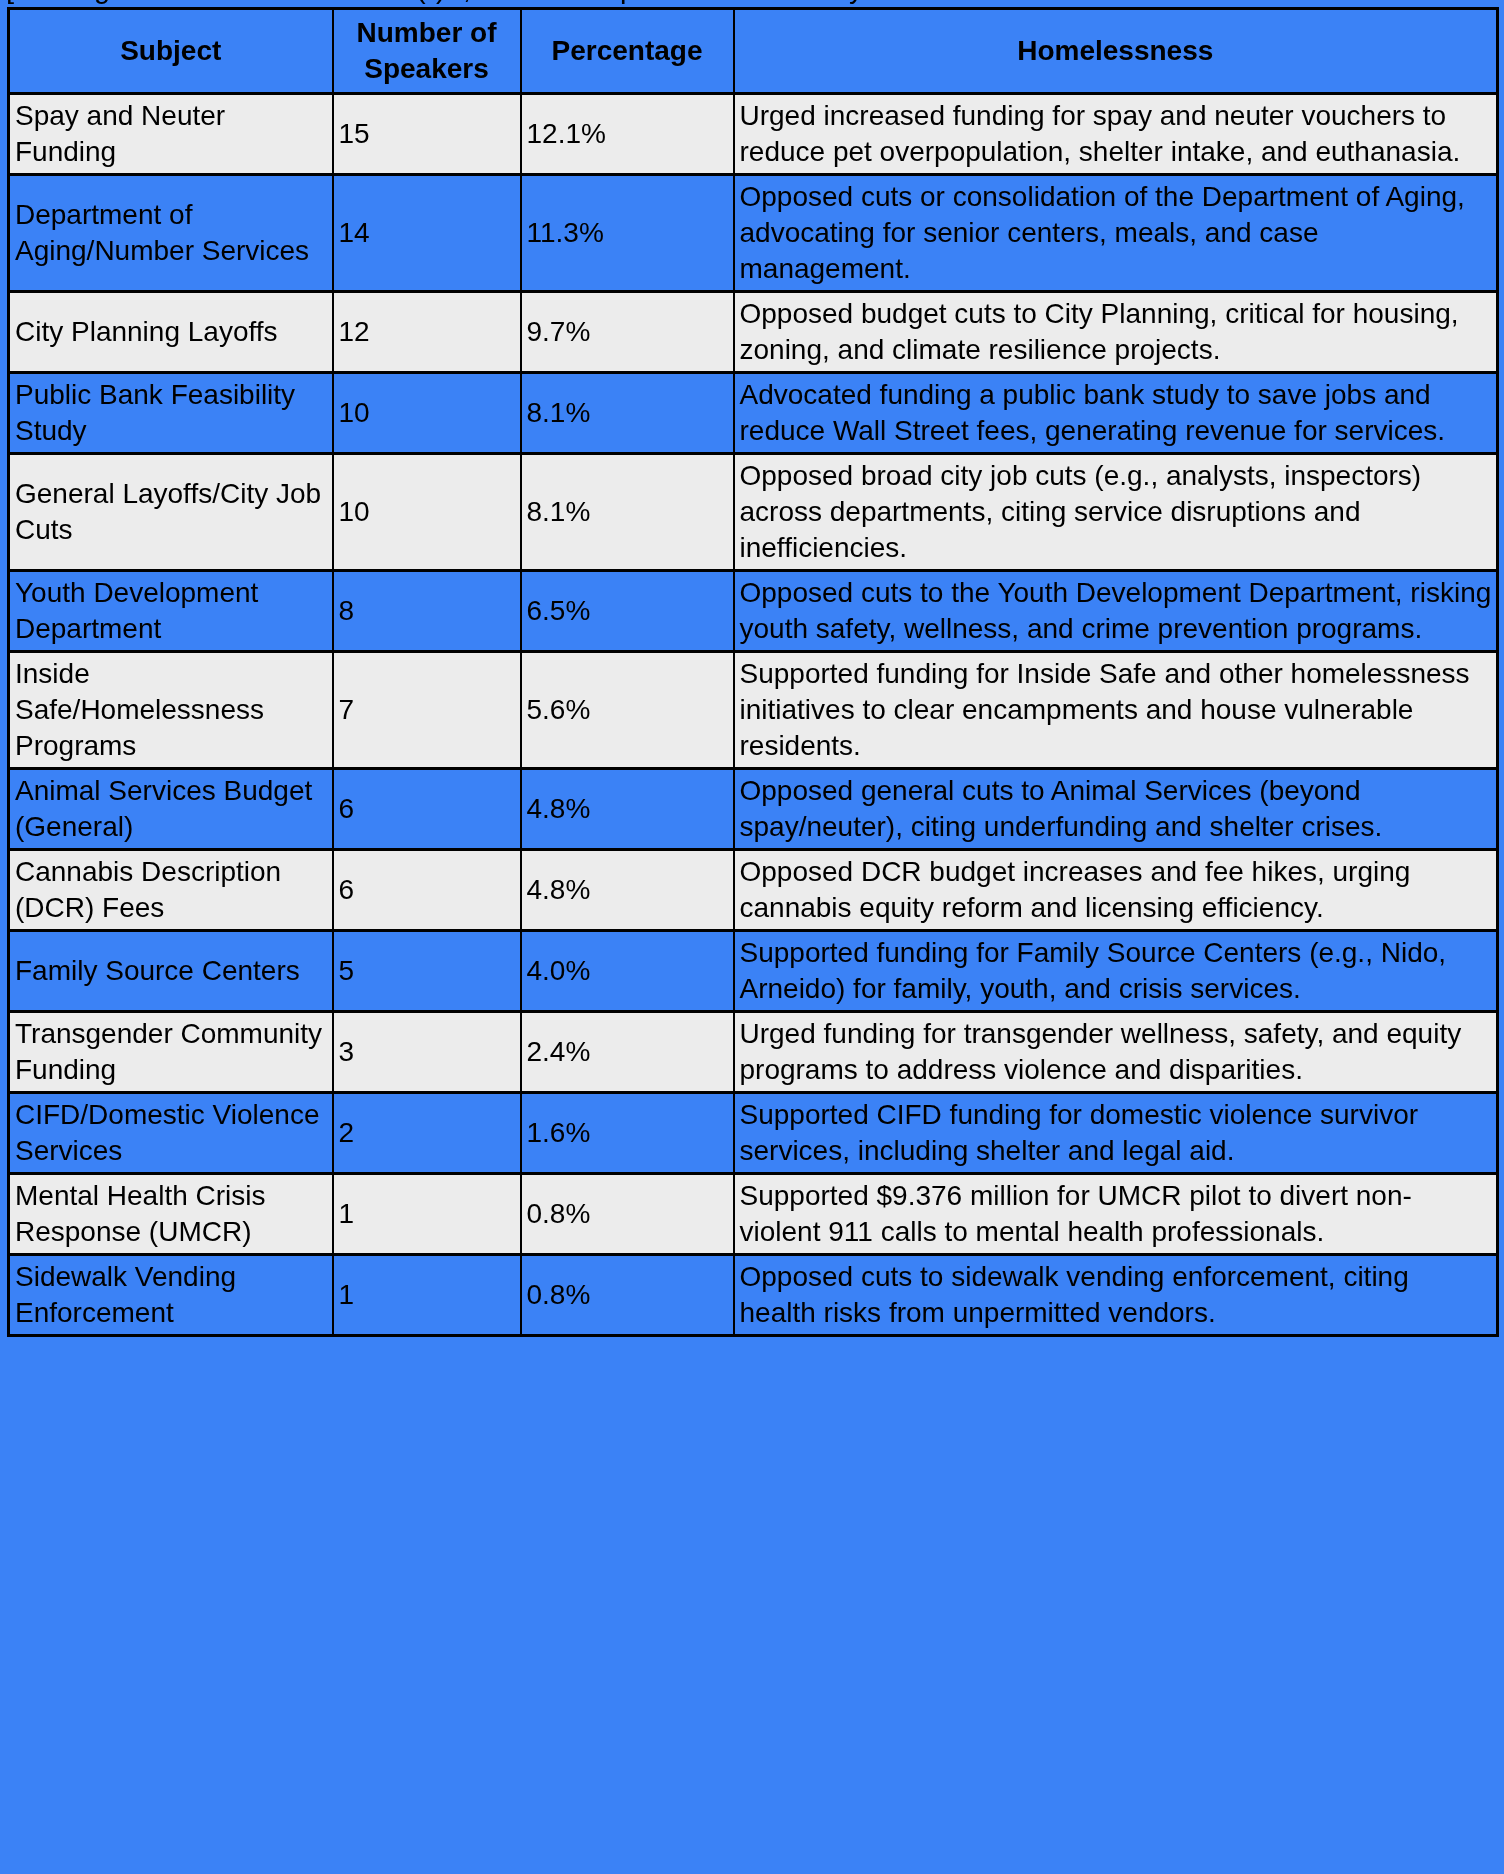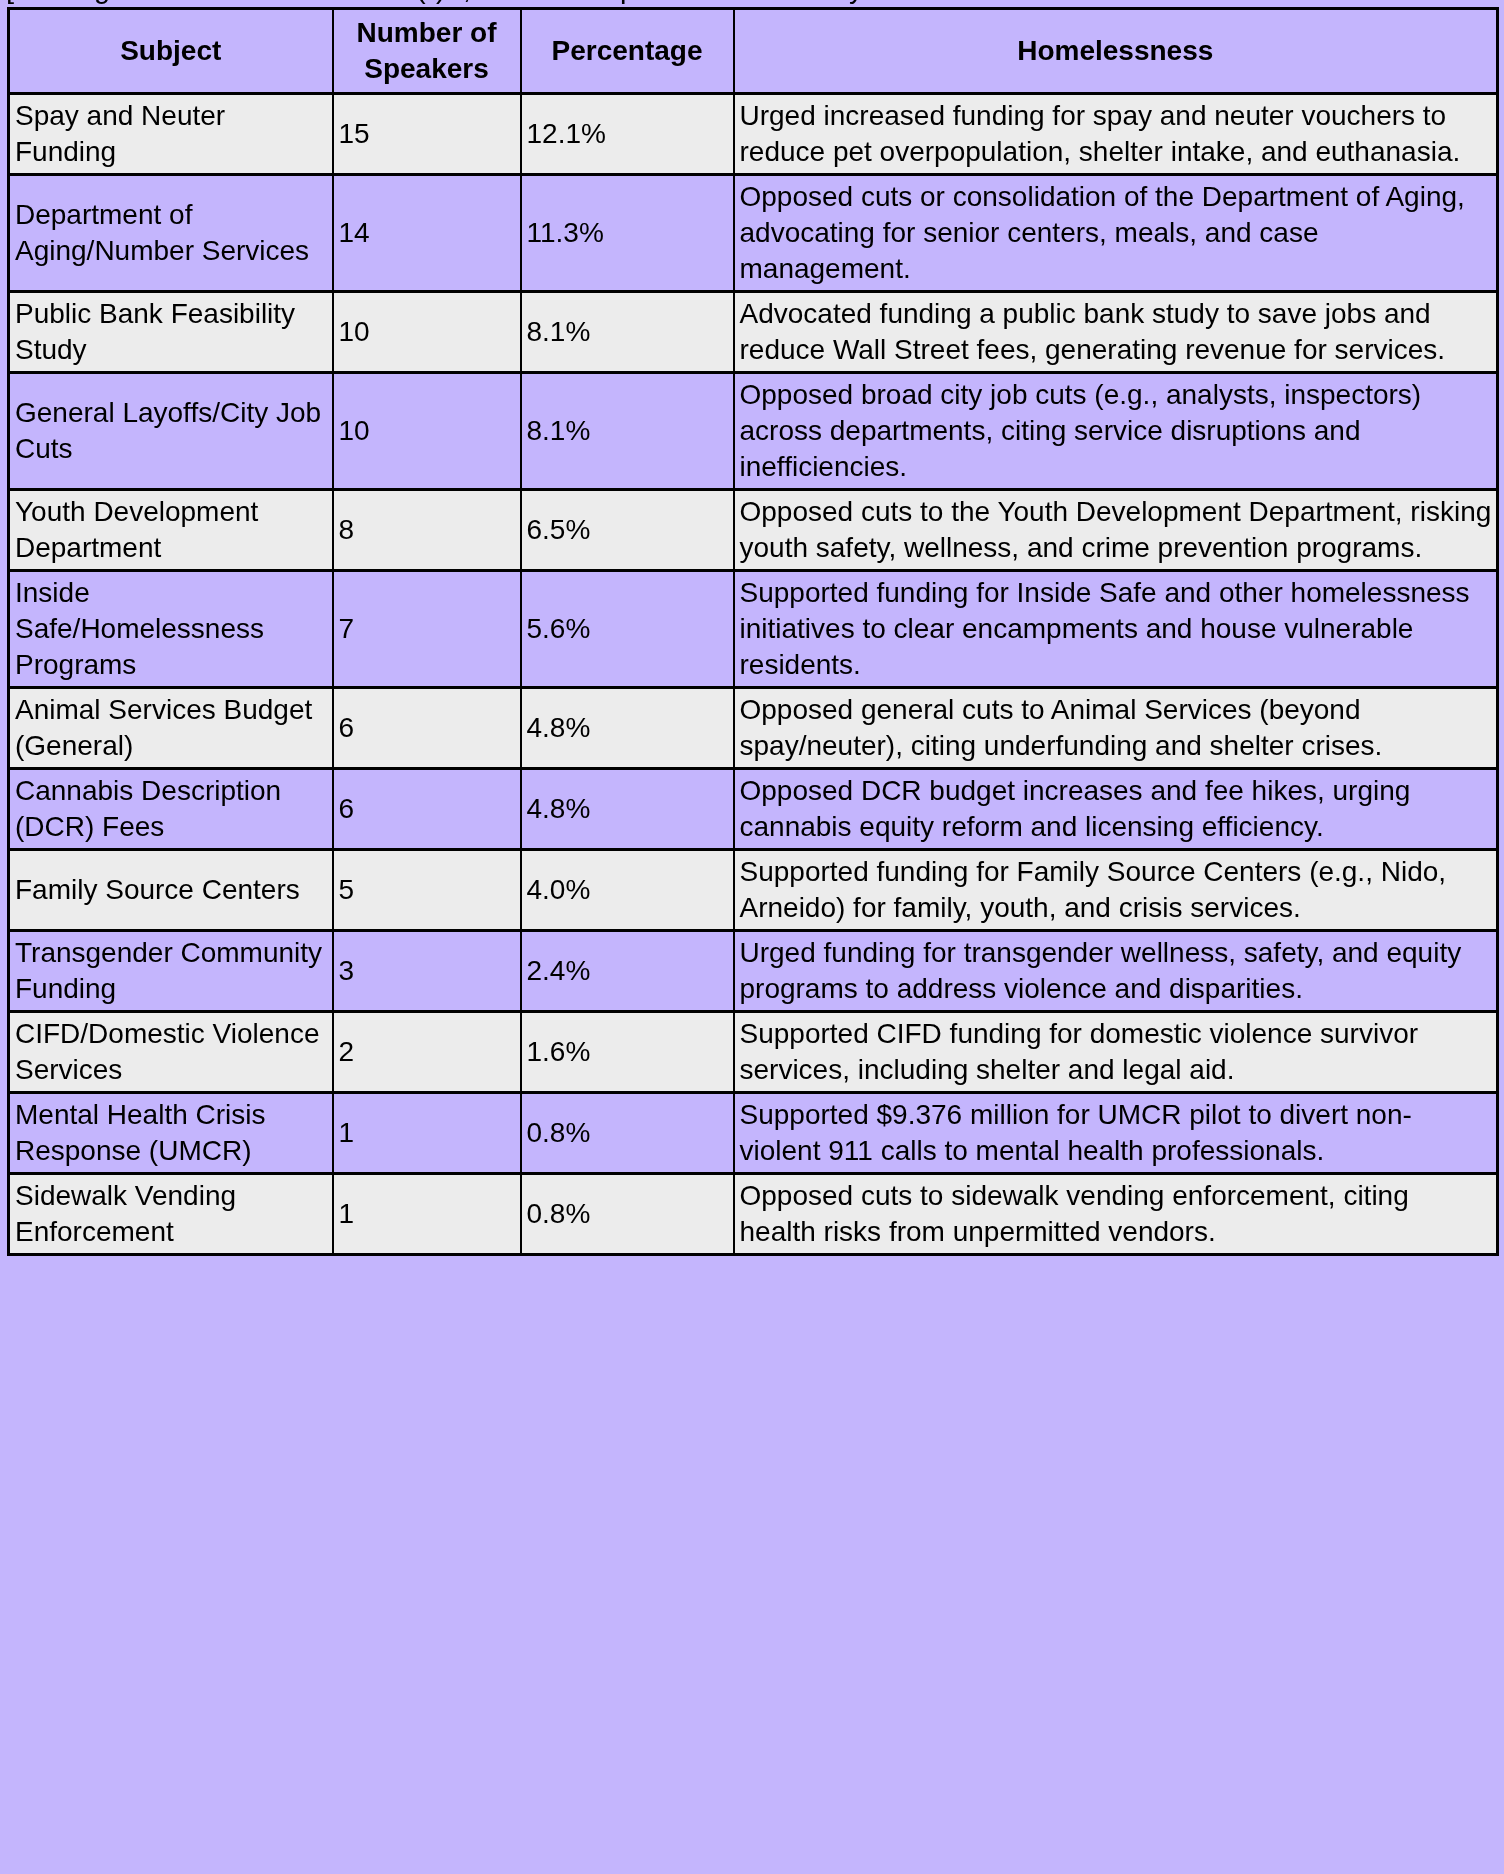--- a/index.html
+++ b/index.html
@@ -6,21 +6,21 @@
     margin: 0;
     padding: 0;
     background: #ffffff;
     color: #000000;
     font-family: "Liberation Sans", "DejaVu Sans", sans-serif;
   }
   .page {
     width: 1504px;
     height: 1874px;
     position: relative;
-    background: #c4b5fd;
+    background: #3b82f6;
     overflow: hidden;
   }
   
   .clip-strip {
     position: relative;
     height: 7px;
     overflow: hidden;
   }
   .clip-strip span {
     position: absolute;
@@ -99,20 +99,26 @@
           <td>12.1%</td>
           <td>Urged increased funding for spay and neuter vouchers to reduce pet overpopulation, shelter intake, and euthanasia.</td>
         </tr>
         <tr>
           <td>Department of Aging/Number Services</td>
           <td>14</td>
           <td>11.3%</td>
           <td>Opposed cuts or consolidation of the Department of Aging, advocating for senior centers, meals, and case management.</td>
         </tr>
         <tr>
+          <td>City Planning Layoffs</td>
+          <td>12</td>
+          <td>9.7%</td>
+          <td>Opposed budget cuts to City Planning, critical for housing, zoning, and climate resilience projects.</td>
+        </tr>
+        <tr>
           <td>Public Bank Feasibility Study</td>
           <td>10</td>
           <td>8.1%</td>
           <td>Advocated funding a public bank study to save jobs and reduce Wall Street fees, generating revenue for services.</td>
         </tr>
         <tr>
           <td>General Layoffs/City Job Cuts</td>
           <td>10</td>
           <td>8.1%</td>
           <td>Opposed broad city job cuts (e.g., analysts, inspectors) across departments, citing service disruptions and inefficiencies.</td>

